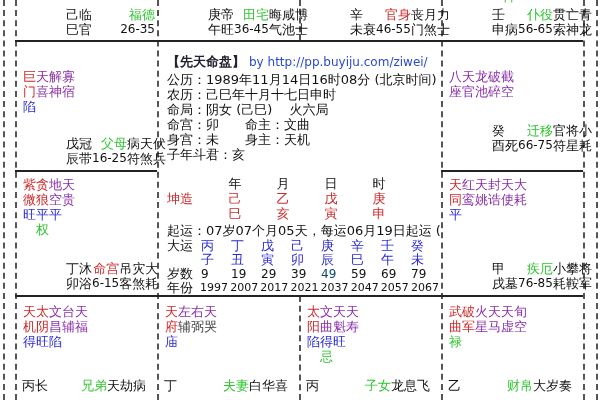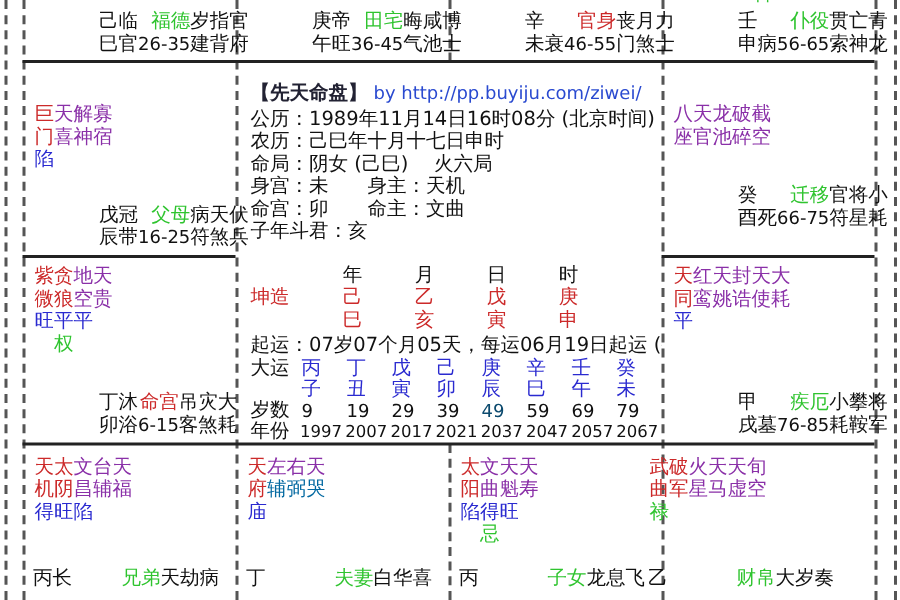--- a/index.html
+++ b/index.html
@@ -16,21 +16,21 @@
   .p-wu  {left:159px;top:0;    width:138px;height:40px;}
   .p-wei {left:301px;top:0;    width:138px;height:40px;}
   .p-shen{left:443px;top:0;    width:138px;height:40px;}
   .p-chen{left:17px; top:42px; width:138px;height:127px;}
   .p-you {left:443px;top:42px; width:138px;height:114px;}
   .p-mao {left:17px; top:172px;width:138px;height:122px;}
   .p-xu  {left:443px;top:172px;width:138px;height:122px;}
   .p-yin {left:17px; top:297px;width:138px;height:89px;}
   .p-chou{left:159px;top:297px;width:138px;height:103px;}
   .p-zi  {left:301px;top:297px;width:138px;height:103px;}
-  .p-hai {left:427px;top:297px;width:138px;height:103px;}
+  .p-hai {left:443px;top:297px;width:138px;height:103px;}
   .stars{padding-left:6px;font-size:13px;line-height:15px;white-space:nowrap;}
   .r2 .stars{padding-top:27px;}
   .r3 .stars{padding-top:5px;}
   .r4 .stars{padding-top:7px;}
   .sline{height:15px;}
   .ind1{padding-left:13px;}
   .clipstar{position:absolute;top:-11px;font-size:13px;line-height:15px;}
   .info{position:absolute;left:0;right:0;display:flex;font-size:13px;line-height:15px;white-space:nowrap;}
   .r1 .info,.r2 .info,.r3 .info{bottom:3px;margin-left:44px;}
   .r4 .info{top:81px;}
@@ -76,21 +76,20 @@
   <div class="hl" style="left:15px;top:295px;width:568px;"></div>
 
   <div id="cells">
       <div class="cell p-si r1">
         <div class="info">
           <div class="stem">己临<br>巳官</div>
           <div class="mid">
             <div class="pname" style="color: rgb(47, 196, 47);">福德</div>
             <div class="age">26-35</div>
           </div>
-          <div class="gods">岁指官<br>建背府</div>
         </div>
       </div>
       <div class="cell p-wu r1">
         <div class="info">
           <div class="stem">庚帝<br>午旺</div>
           <div class="mid">
             <div class="pname" style="color: rgb(47, 196, 47);">田宅</div>
             <div class="age">36-45</div>
           </div>
           <div class="gods">晦咸博<br>气池士</div>
@@ -187,21 +186,21 @@
           <div class="stem">丙长</div>
           <div class="mid">
             <div class="pname" style="color: rgb(47, 196, 47);">兄弟</div>
           </div>
           <div class="gods">天劫病</div>
         </div>
       </div>
       <div class="cell p-chou r4">
         <div class="stars">
           <div class="sline"><span style="color: rgb(204, 42, 42);">天</span><span style="color: rgb(138, 48, 168);">左右天</span></div>
-          <div class="sline"><span style="color: rgb(204, 42, 42);">府</span><span style="color: #0369a1;">辅弼哭</span></div>
+          <div class="sline"><span style="color: rgb(204, 42, 42);">府</span><span style="color: #404040;">辅弼哭</span></div>
           <div class="sline"><span style="color: rgb(42, 42, 208);">庙</span></div>
         </div>
         <div class="info">
           <div class="stem">丁</div>
           <div class="mid">
             <div class="pname" style="color: rgb(47, 196, 47);">夫妻</div>
           </div>
           <div class="gods">白华喜</div>
         </div>
       </div>
@@ -236,22 +235,22 @@
       </div>
     </div>
 
   <div class="center">
     <div class="titleline">
       <span class="title">【先天命盘】</span><a class="lnk" href="#">by http://pp.buyiju.com/ziwei/</a>
     </div>
     <div class="iline">公历：1989年11月14日16时08分 (北京时间)</div>
     <div class="iline">农历：己巳年十月十七日申时</div>
     <div class="iline">命局：阴女 (己巳)　 火六局</div>
+    <div class="iline">命宫：卯　　命主：文曲</div>
     <div class="iline">身宫：未　　身主：天机</div>
-    <div class="iline">命宫：卯　　命主：文曲</div>
     <div class="iline">子年斗君：亥</div>
     <div class="bazi" id="bazi">
         <div class="brow">
           <div class="blabel"></div>
           <div class="bcol" style="color: rgb(17, 17, 17);">年</div>
           <div class="bcol" style="color: rgb(17, 17, 17);">月</div>
           <div class="bcol" style="color: rgb(17, 17, 17);">日</div>
           <div class="bcol" style="color: rgb(17, 17, 17);">时</div>
         </div>
         <div class="brow">

